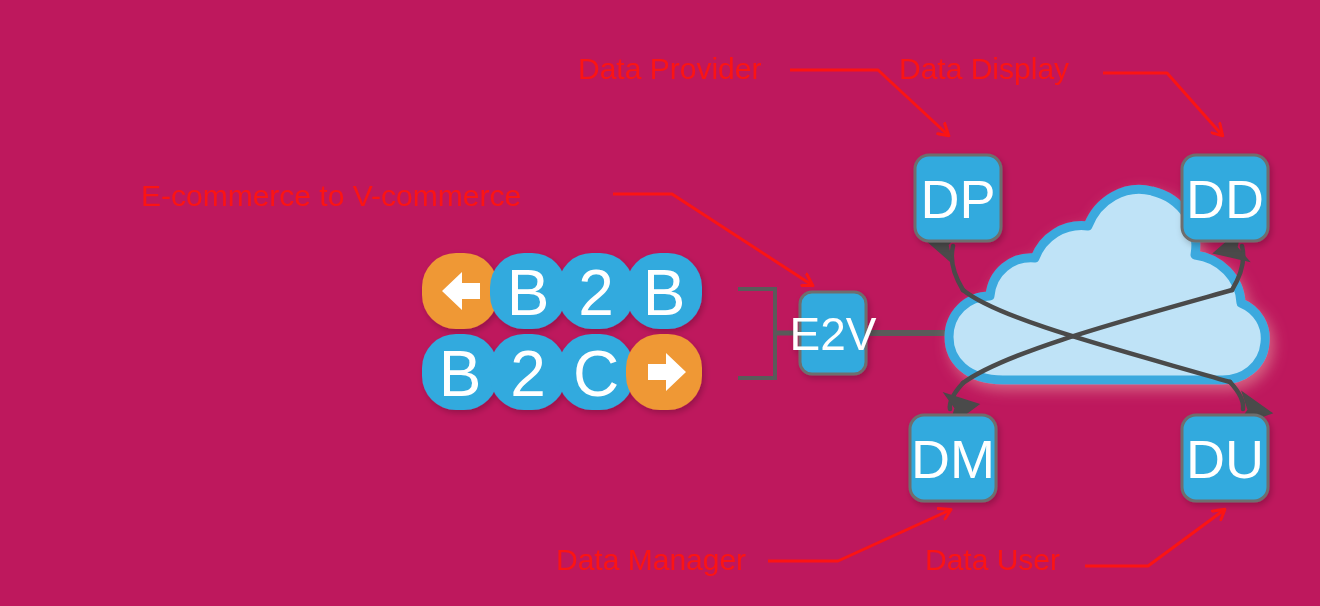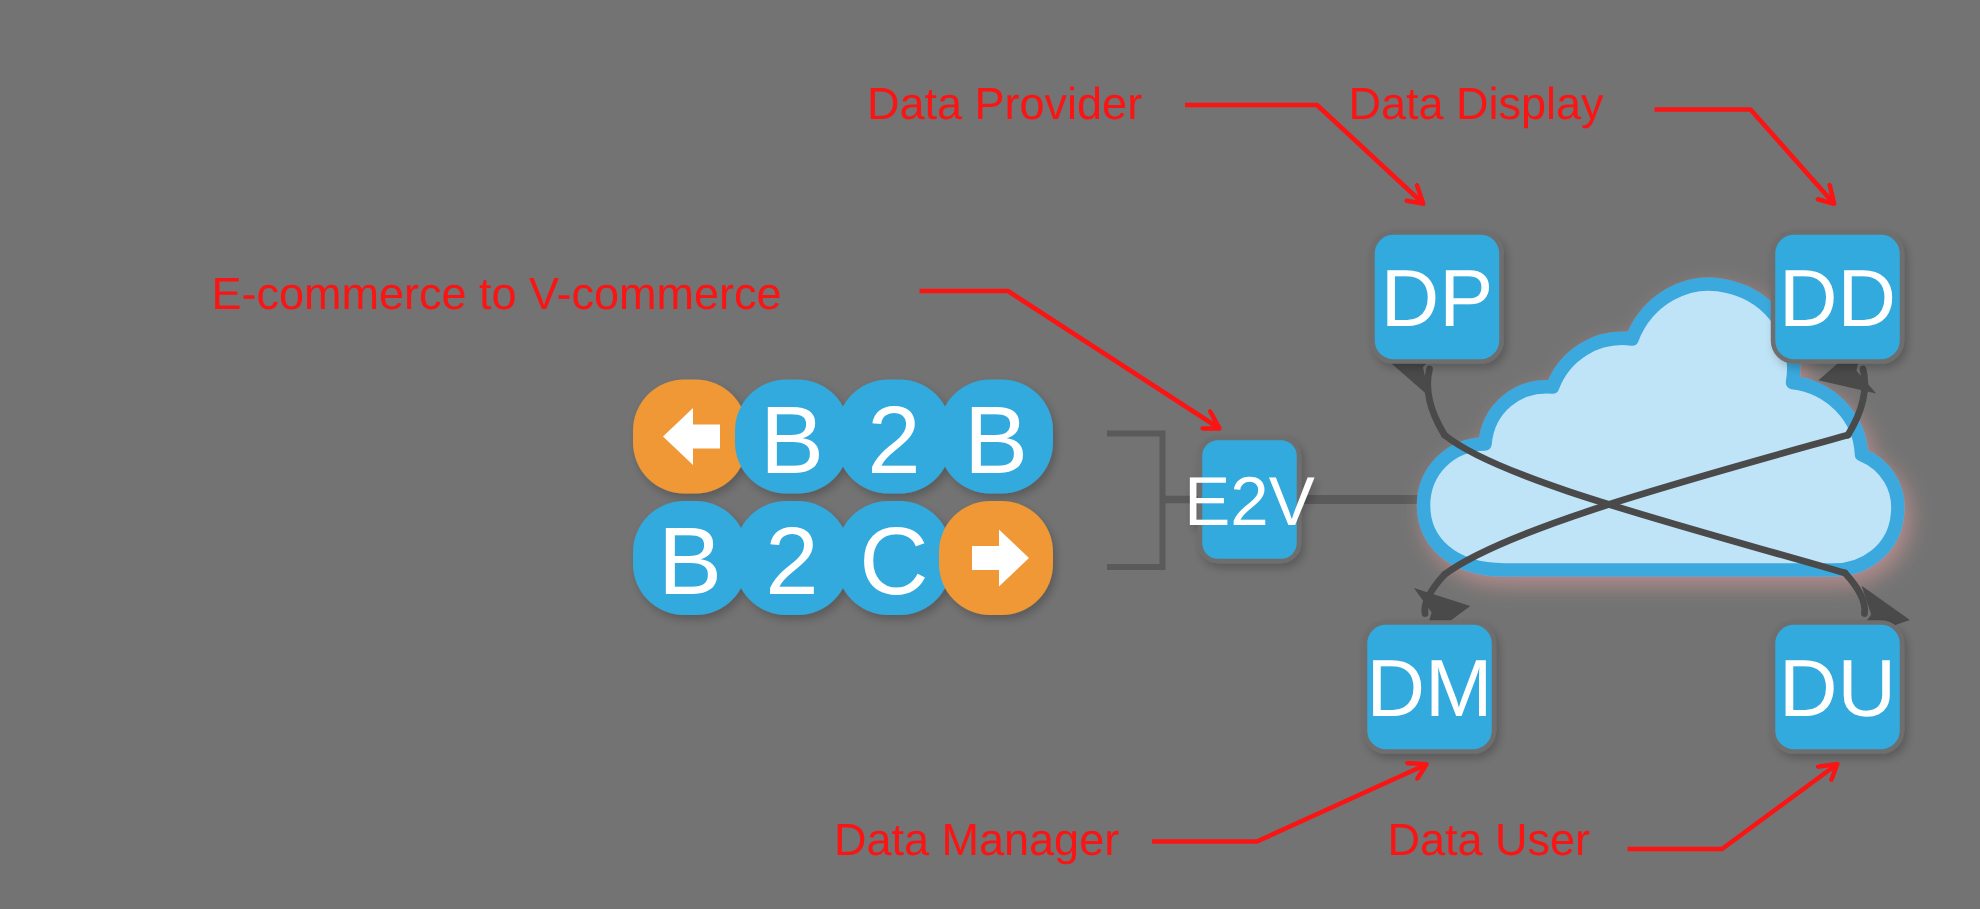--- a/index.html
+++ b/index.html
@@ -7,21 +7,21 @@
     padding: 0;
     background: #ffffff;
   }
   body {
     font-family: "Liberation Sans", sans-serif;
   }
   #canvas {
     position: relative;
     width: 1320px;
     height: 606px;
-    background: #737373;
+    background: #be185d;
     overflow: hidden;
   }
   #diagram-svg {
     position: absolute;
     top: 0;
     left: 0;
     width: 1320px;
     height: 606px;
   }
   .chip-label {

